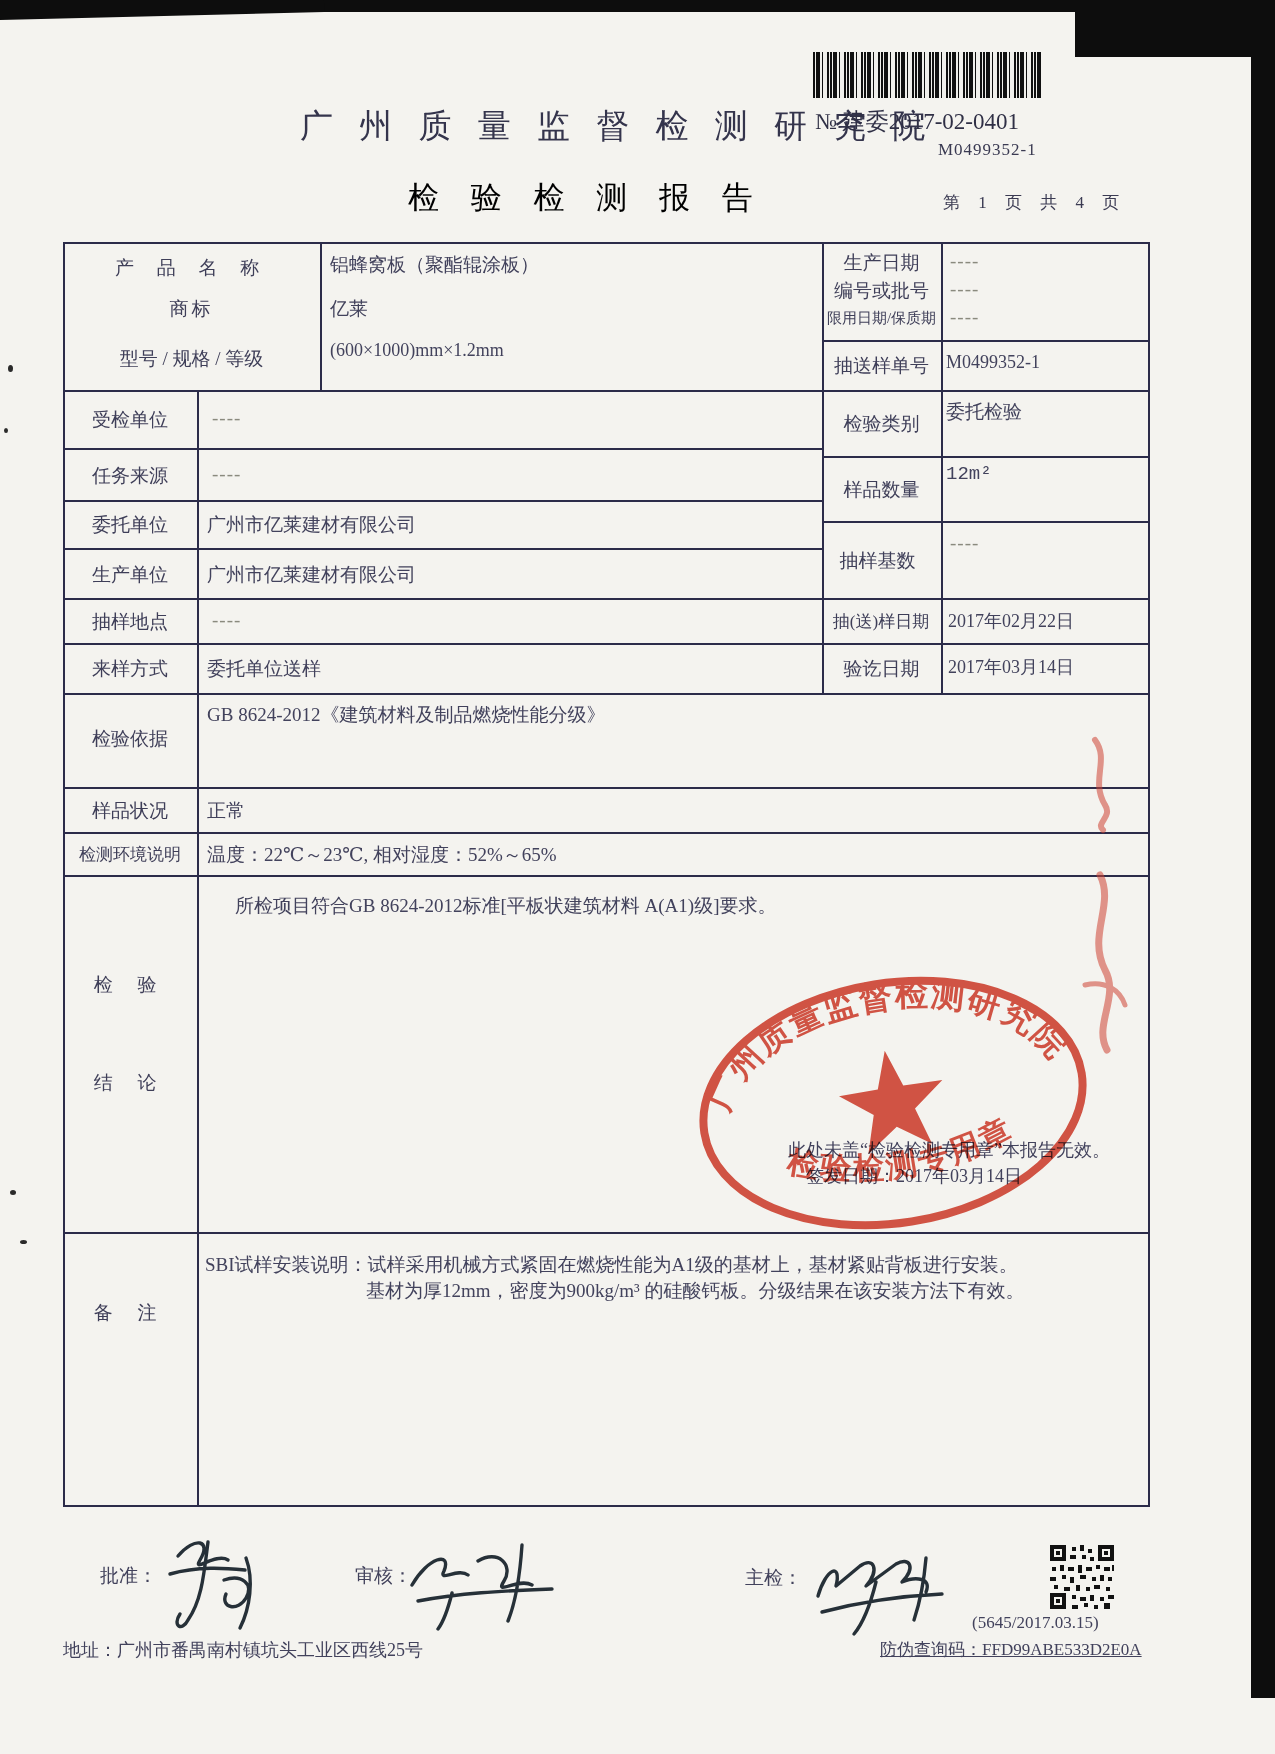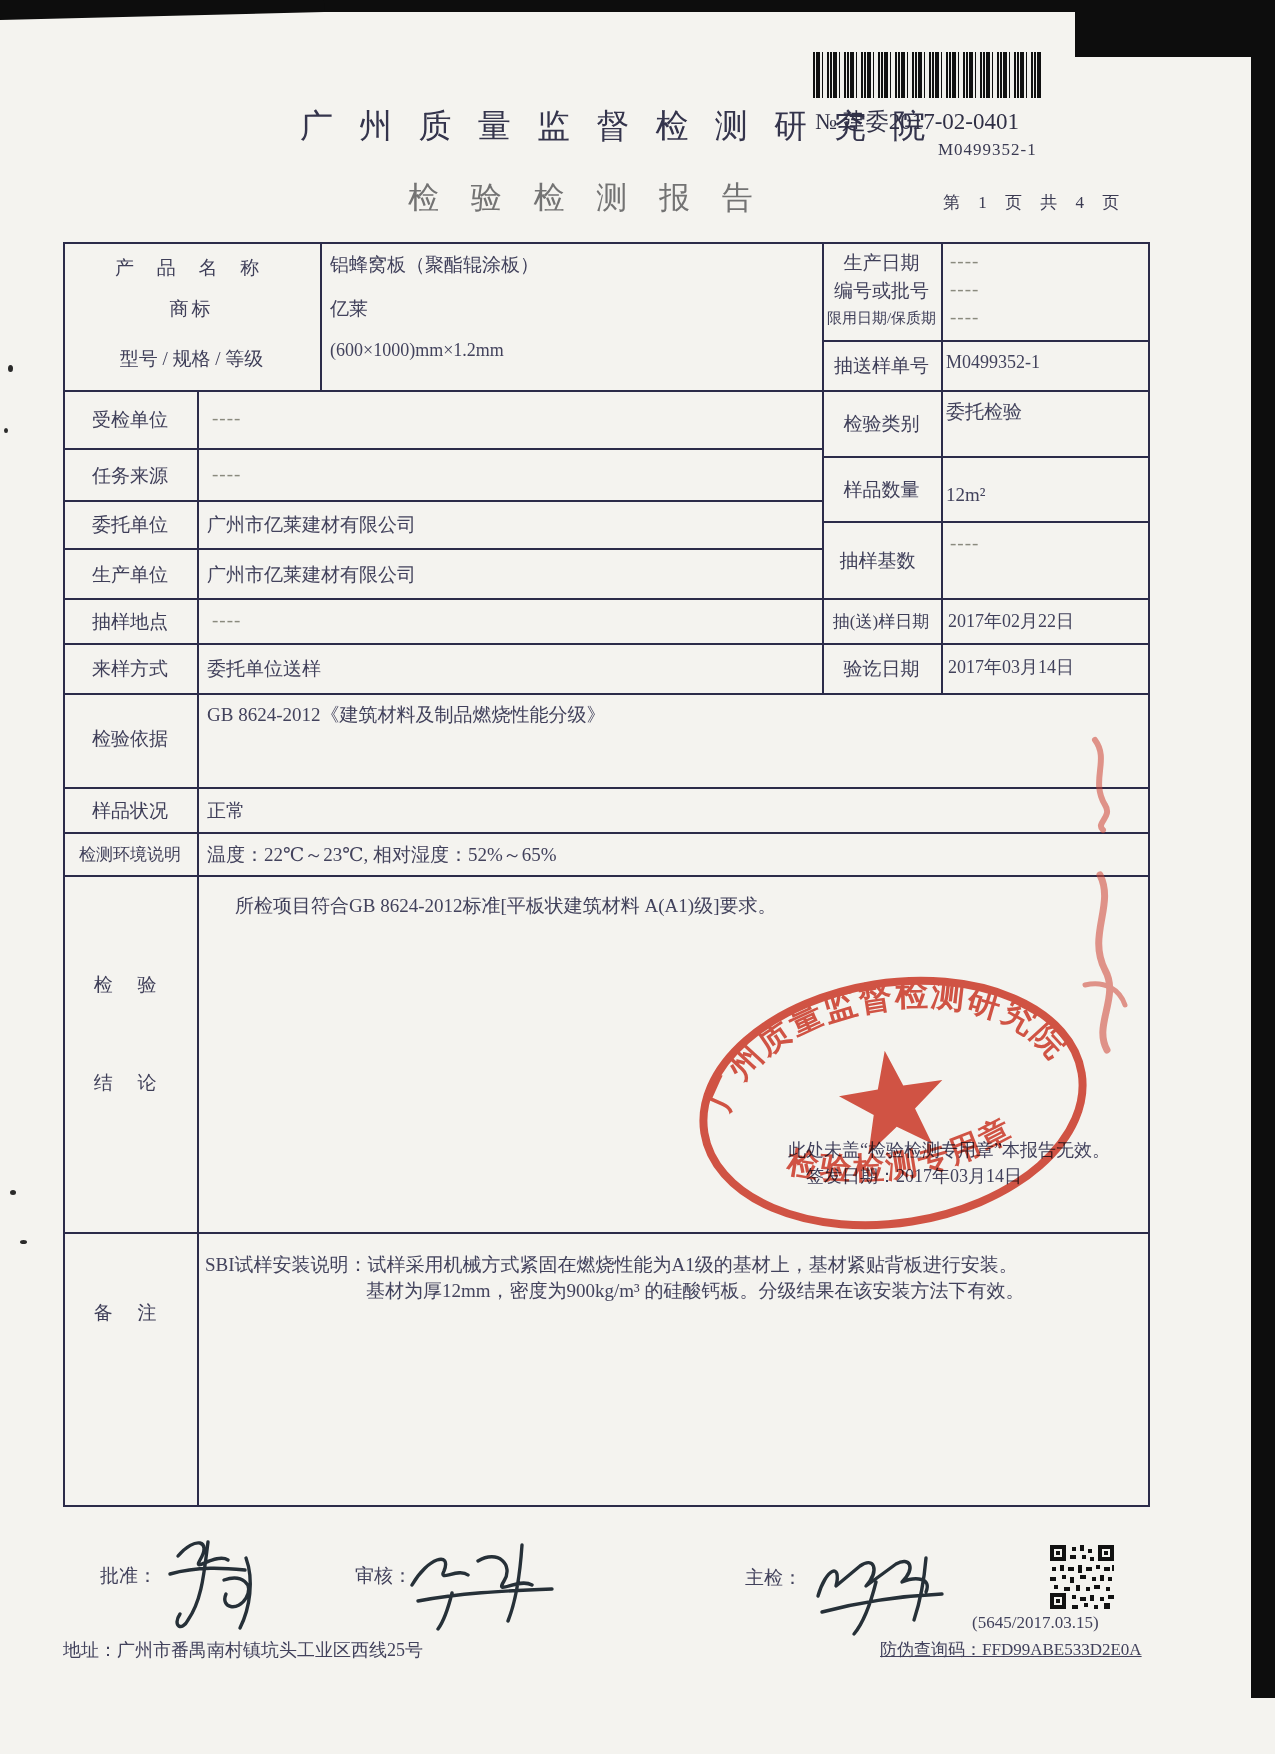--- a/index.html
+++ b/index.html
@@ -34,21 +34,21 @@
   <div class="speck" style="left:10px;top:1190px;width:6px;height:5px;"></div>
   <div class="speck" style="left:20px;top:1240px;width:7px;height:4px;"></div>
 
   <div id="barcode"></div>
   <div class="abs" style="left:300px;top:104px;width:480px;font-size:33px;letter-spacing:9px;color:#34344c;text-align:center;white-space:nowrap;">广 州 质 量 监 督 检 测 研 究 院</div>
   <div class="abs" style="left:815px;top:106px;font-size:23px;color:#2f2f45;white-space:nowrap;">
     <span>№</span>
     <span>建委2017-02-0401</span>
   </div>
   <div class="abs" style="left:938px;top:140px;font-size:17px;color:#3a3a52;letter-spacing:1px;">M0499352-1</div>
-  <div class="abs" style="left:408px;top:177px;width:290px;font-size:31px;letter-spacing:12px;color:#737373;white-space:nowrap;">检 验 检 测 报 告</div>
+  <div class="abs" style="left:408px;top:177px;width:290px;font-size:31px;letter-spacing:12px;color:#000000;white-space:nowrap;">检 验 检 测 报 告</div>
   <div class="abs" style="left:943px;top:191px;font-size:17px;letter-spacing:7px;color:#3a3a52;white-space:nowrap;">第 1 页 共 4 页</div>
 
   <div class="hline" style="left:63px;top:242px;width:1087px;"></div>
   <div class="hline" style="left:63px;top:390px;width:1087px;"></div>
   <div class="hline" style="left:63px;top:598px;width:1087px;"></div>
   <div class="hline" style="left:63px;top:643px;width:1087px;"></div>
   <div class="hline" style="left:63px;top:693px;width:1087px;"></div>
   <div class="hline" style="left:63px;top:787px;width:1087px;"></div>
   <div class="hline" style="left:63px;top:832px;width:1087px;"></div>
   <div class="hline" style="left:63px;top:875px;width:1087px;"></div>
@@ -78,21 +78,21 @@
   <div class="val dash" style="left:950px;top:250px;">----</div>
   <div class="lab" style="left:822px;top:278px;width:119px;">编号或批号</div>
   <div class="val dash" style="left:950px;top:278px;">----</div>
   <div class="lab" style="left:822px;top:309px;width:119px;font-size:15px;">限用日期/保质期</div>
   <div class="val dash" style="left:950px;top:306px;">----</div>
   <div class="lab" style="left:822px;top:353px;width:119px;">抽送样单号</div>
   <div class="val" style="left:946px;top:352px;font-size:18px;">M0499352-1</div>
   <div class="lab" style="left:822px;top:411px;width:119px;">检验类别</div>
   <div class="val" style="left:946px;top:399px;">委托检验</div>
   <div class="lab" style="left:822px;top:477px;width:119px;">样品数量</div>
-  <div class="val" style="left:946px;top:484px;">12m²</div>
+  <div class="val" style="left:946px;top:463px;font-family:Liberation Mono, monospace;">12m²</div>
   <div class="lab" style="left:822px;top:548px;width:111px;">抽样基数</div>
   <div class="val dash" style="left:950px;top:532px;">----</div>
   <div class="lab" style="left:818px;top:610px;width:126px;font-size:17px;">抽(送)样日期</div>
   <div class="val" style="left:948px;top:609px;font-size:18px;">2017年02月22日</div>
   <div class="lab" style="left:822px;top:656px;width:119px;">验讫日期</div>
   <div class="val" style="left:948px;top:655px;font-size:18px;">2017年03月14日</div>
 
   <div class="lab" style="left:63px;top:407px;width:134px;">受检单位</div>
   <div class="val dash" style="left:212px;top:407px;">----</div>
   <div class="lab" style="left:63px;top:463px;width:134px;">任务来源</div>

